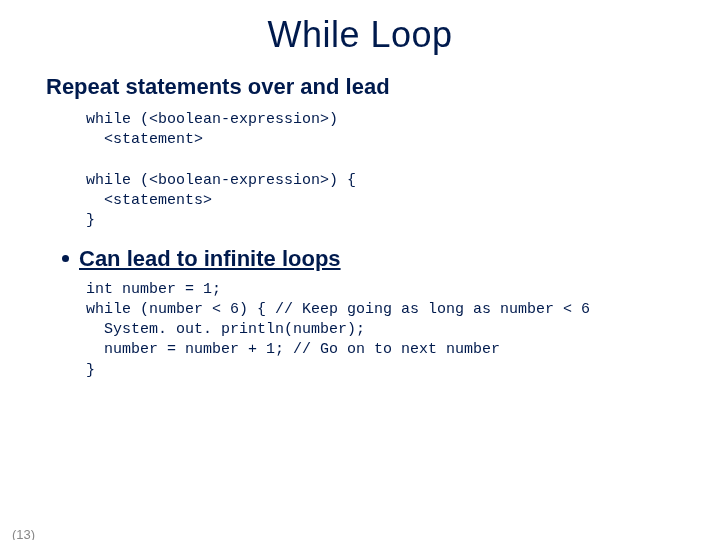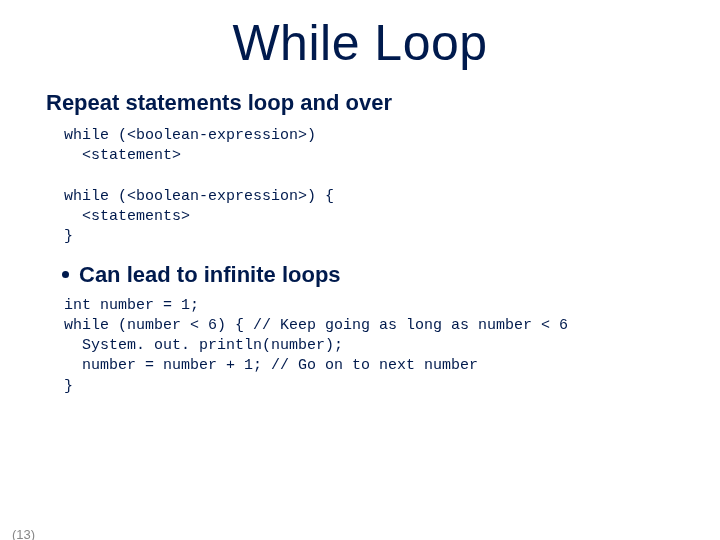--- a/index.html
+++ b/index.html
@@ -14,54 +14,55 @@
   }
   .slide {
     position: relative;
     width: 720px;
     height: 540px;
     box-sizing: border-box;
   }
   .title {
     font-family: Impact, "Arial Black", sans-serif;
     font-weight: 400;
-    font-size: 50px;
+    font-size: 36px;
     text-align: center;
     margin: 14px 0 18px 0;
     letter-spacing: 0.5px;
     color: #001a4d;
   }
   .sub {
     font-weight: 700;
     font-size: 22px;
     margin: 0 0 10px 46px;
     color: #001a4d;
   }
   pre.code {
     font-family: "Courier New", Courier, monospace;
     font-size: 15px;
     line-height: 1.35;
-    margin: 6px 0 14px 64px;
+    margin: 6px 0 14px 86px;
     color: #001a4d;
     white-space: pre;
   }
   .will-line {
     font-size: 22px;
     font-weight: 700;
     margin: 4px 0 0 46px;
     color: #001a4d;
   }
   .will-line .ital {
     font-style: italic;
   }
   .bullet-line {
     font-size: 22px;
     font-weight: 700;
     margin: 2px 0 8px 62px;
     color: #001a4d;
+    text-decoration: underline;
   }
   .bullet-dot {
     display: inline-block;
     width: 7px;
     height: 7px;
     background: #001a4d;
     border-radius: 50%;
     vertical-align: middle;
     margin-right: 10px;
     margin-bottom: 3px;
@@ -74,21 +75,21 @@
     color: #888;
   }
 </style>
 </head>
 <body>
 
 <div class="slide">
 
   <h1 class="title">While Loop</h1>
 
-  <div class="sub">Repeat statements loop and over</div>
+  <div class="sub">Repeat statements over and lead</div>
 
   <pre class="code">while (&lt;boolean-expression&gt;)
   &lt;statement&gt;
 
 while (&lt;boolean-expression&gt;) {
   &lt;statements&gt;
 }</pre>
 
 
   <div class="bullet-line">

